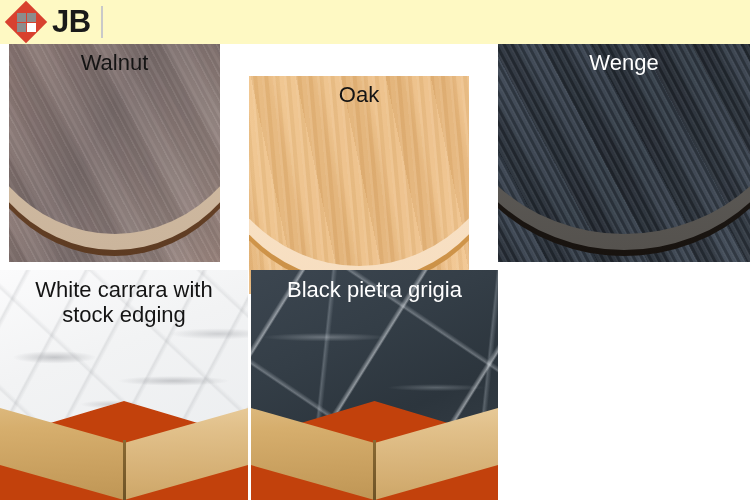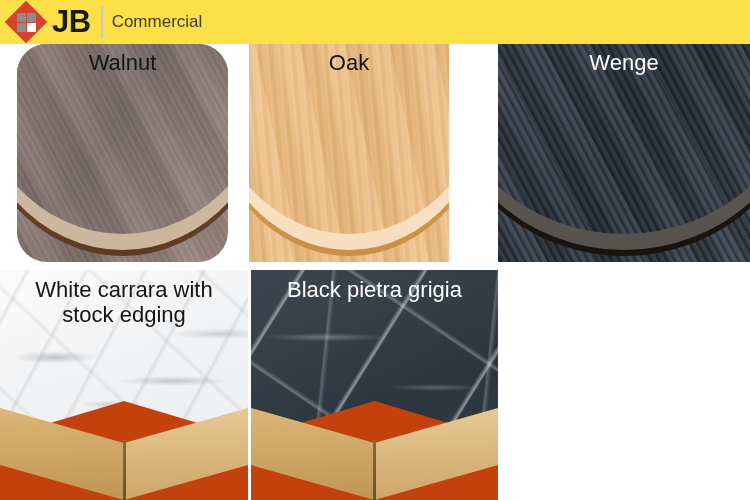--- a/index.html
+++ b/index.html
@@ -16,21 +16,21 @@
     height: 500px;
     overflow: hidden;
     background: #ffffff;
   }
 
   
   #header {
     position: absolute;
     left: 0; top: 0;
     width: 750px; height: 44px;
-    background: #fde047;
+    background: #fef9c3;
     z-index: 20;
   }
   #logo-block {
     position: absolute;
     left: 6px; top: 2px;
     height: 40px;
     display: flex;
     align-items: center;
   }
   .diamond-wrap {
@@ -144,21 +144,21 @@
     top: 6px;
     width: 100%;
     text-align: center;
     font-size: 22px;
     z-index: 6;
   }
   .label-dark { color: #141414; }
   .label-light { color: #ffffff; }
 
   
-  #panel-walnut { left: 17px; width: 211px; border-radius: 30px; }
+  #panel-walnut { left: 9px; width: 211px; }
   #walnut-surface {
     background:
       repeating-linear-gradient(62deg,
         rgba(255,255,255,0.055) 0px, rgba(255,255,255,0.055) 1px,
         rgba(0,0,0,0.05) 2px, rgba(0,0,0,0.05) 4px,
         rgba(255,255,255,0.03) 5px, rgba(255,255,255,0.03) 7px,
         rgba(0,0,0,0.03) 8px, rgba(0,0,0,0.03) 12px),
       repeating-linear-gradient(62deg,
         rgba(0,0,0,0.07) 0px, rgba(0,0,0,0.07) 14px,
         rgba(255,255,255,0.05) 20px, rgba(255,255,255,0.05) 34px,
@@ -166,21 +166,21 @@
       linear-gradient(120deg, #9a8179 0%, #8d7a76 28%, #7d6f6e 55%, #90807c 78%, #9f8881 100%);
   }
   #walnut-band {
     background: linear-gradient(180deg, #8c6243 0%, #7c5335 30%, #6b4529 70%, #5d3b22 100%);
   }
   #walnut-hilite {
     background: linear-gradient(180deg, #d6c3ab 0%, #cbb59c 100%);
   }
 
   
-  #panel-oak { left: 249px; width: 200px; }
+  #panel-oak { left: 249px; width: 220px; margin-top: 32px; }
   #oak-surface {
     background:
       repeating-linear-gradient(85deg,
         rgba(255,255,255,0.10) 0px, rgba(255,255,255,0.10) 2px,
         rgba(160,110,50,0.08) 3px, rgba(160,110,50,0.08) 6px,
         rgba(255,255,255,0.05) 7px, rgba(255,255,255,0.05) 11px),
       repeating-linear-gradient(78deg,
         rgba(168,116,56,0.10) 0px, rgba(168,116,56,0.10) 16px,
         rgba(255,238,210,0.12) 26px, rgba(255,238,210,0.12) 44px),
       linear-gradient(110deg, #f2c489 0%, #edbe83 30%, #e9b87c 60%, #f0c189 100%);
@@ -324,21 +324,20 @@
       <div class="diamond-wrap">
         <div class="diamond"></div>
         <div class="dsq a"></div>
         <div class="dsq b"></div>
         <div class="dsq c"></div>
         <div class="dsq d"></div>
       </div>
       <div id="jb-text">JB</div>
       <div id="logo-divider"></div>
       <div id="logo-words">
-        <span id="word-commercial">Commercial</span>
       </div>
     </div>
 
   </div>
 
   <div id="row-top">
 
     <div class="wood-panel" id="panel-walnut">
       <div class="surface" id="walnut-surface"></div>
       <div class="edgeband" id="walnut-band"></div>

